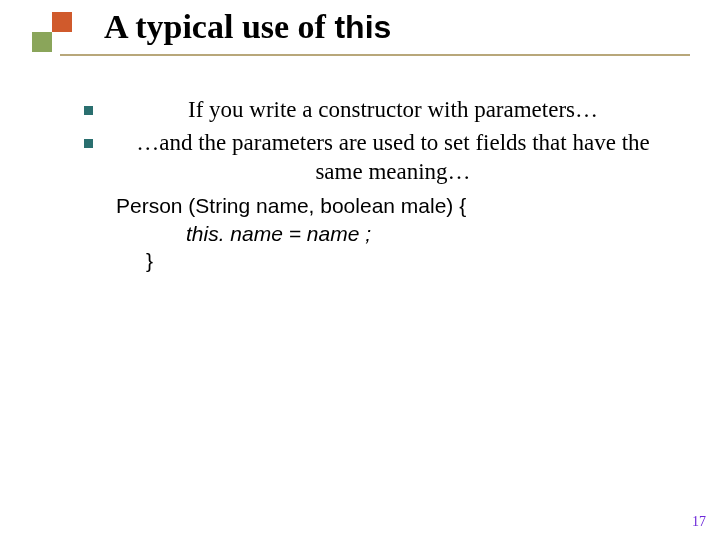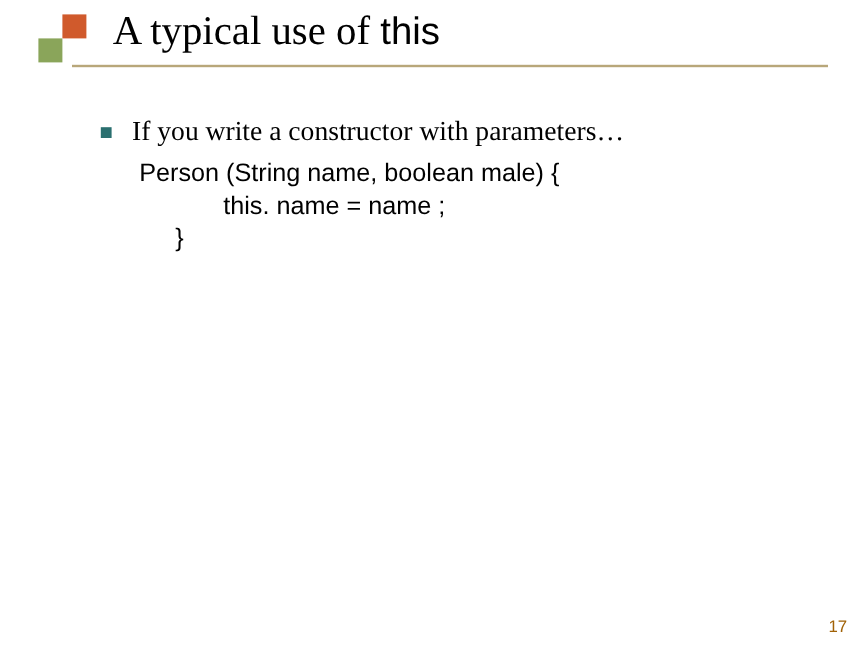--- a/index.html
+++ b/index.html
@@ -32,23 +32,24 @@
     position: absolute;
     top: 20px;
     left: 10px;
     width: 20px;
     height: 20px;
     background: #8aa55a;
   }
   .title {
     position: absolute;
     top: 8px;
-    left: 94px;
+    left: 104px;
     font-size: 34px;
     font-family: "Times New Roman", Times, serif;
+    font-weight: bold;
   }
   .title .kw {
     font-family: Verdana, Geneva, sans-serif;
     font-size: 32px;
   }
   .title-rule {
     position: absolute;
     top: 54px;
     left: 60px;
     width: 630px;
@@ -60,20 +61,21 @@
     top: 96px;
     left: 76px;
     width: 600px;
     font-size: 23px;
     line-height: 1.25;
   }
   .b-item {
     position: relative;
     padding-left: 34px;
     margin-bottom: 4px;
+    text-align: center;
   }
   .sq-bullet {
     position: absolute;
     left: 8px;
     top: 0.45em;
     width: 9px;
     height: 9px;
     background: #2a6f6f;
   }
   .black-bullet {
@@ -86,29 +88,29 @@
   }
   .code {
     font-family: Verdana, Geneva, sans-serif;
     font-size: 21px;
     margin-left: 40px;
     margin-top: 6px;
     margin-bottom: 8px;
     line-height: 1.3;
   }
   .code .l1 { padding-left: 0; }
-  .code .l2 { padding-left: 70px; }
+  .code .l2 { padding-left: 70px; font-style: italic; }
   .code .l3 { padding-left: 30px; }
   .pagenum {
     position: absolute;
     right: 14px;
     bottom: 10px;
-    font-family: Liberation Sans, sans-serif;
+    font-family: Liberation Serif, serif;
     font-size: 14px;
-    color: #a16207;
+    color: #6d28d9;
   }
 </style>
 </head>
 <body>
 
 <div class="corner-deco">
   <div class="deco-orange"></div>
   <div class="deco-green"></div>
 </div>
 
@@ -116,20 +118,24 @@
   <span>A typical use of </span><span class="kw">this</span>
 </div>
 <div class="title-rule"></div>
 
 <div class="body">
 
   <div class="b-item">
     <span class="sq-bullet"></span>
     <span>If you write a constructor with parameters…</span>
   </div>
+  <div class="b-item">
+    <span class="sq-bullet"></span>
+    <span>…and the parameters are used to set fields that have the same meaning…</span>
+  </div>
 
   <div class="code">
     <div class="l1">Person (String name, boolean male) {</div>
     <div class="l2">this. name = name ;</div>
     <div class="l3">}</div>
   </div>
 
 
 </div>
 

